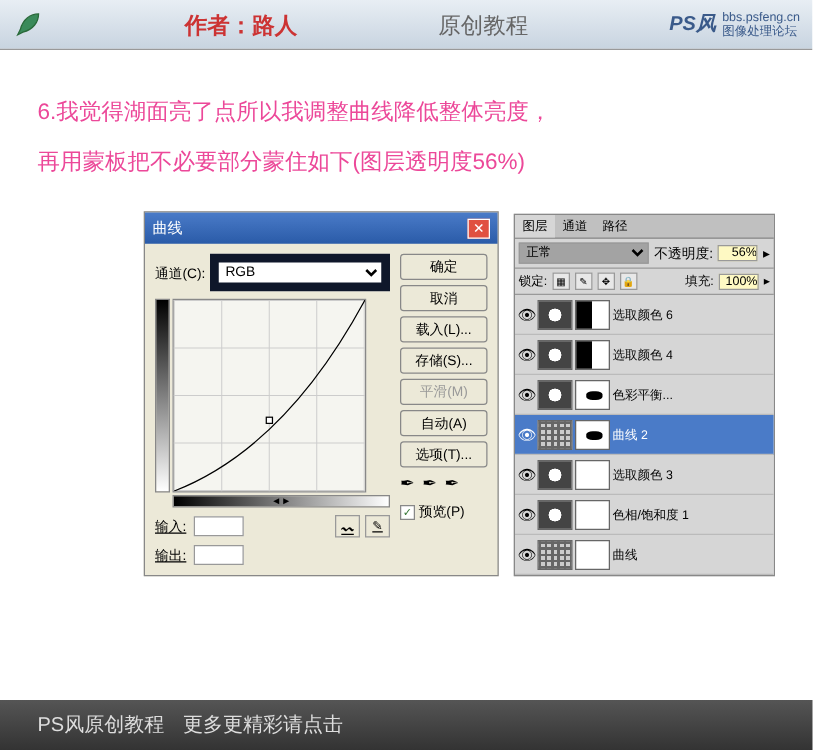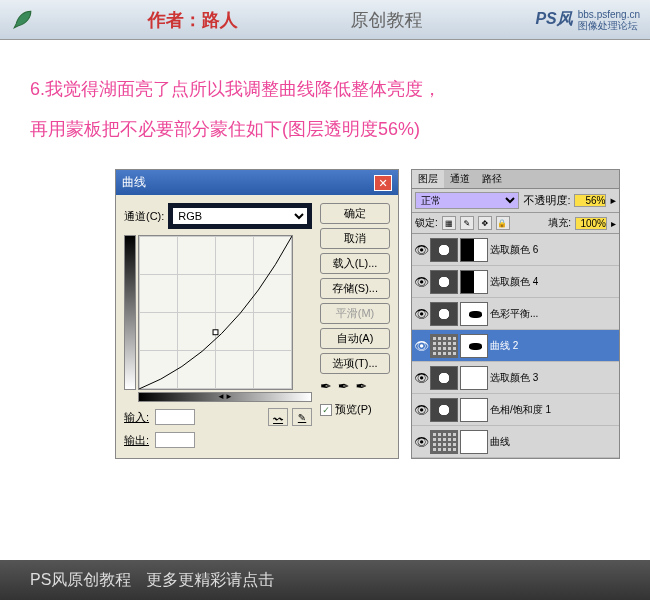--- a/index.html
+++ b/index.html
@@ -6,28 +6,28 @@
 body { width: 650px; height: 600px; background: #fff; overflow: hidden; }
 .header { height: 40px; background: linear-gradient(#e8eef4, #c8d4e0); border-bottom: 1px solid #999; display: flex; align-items: center; padding: 0 10px; justify-content: space-between; }
 .feather { width: 25px; height: 25px; }
 .author { color: #cc3333; font-size: 18px; font-weight: bold; }
 .tutorial-label { color: #666; font-size: 18px; font-family: Liberation Serif, serif; }
 .logo-area { display: flex; align-items: center; gap: 5px; }
 .logo-text { color: #3a5a8a; font-weight: bold; font-size: 16px; font-style: italic; }
 .logo-sub { font-size: 10px; color: #3a5a8a; line-height: 1.1; }
 .content { padding: 30px 30px 10px 30px; }
 .instruction { font-size: 18px; color: #ec4899; line-height: 2.2; margin-bottom: 20px; font-family: SimSun, serif; }
-.screenshot-area { display: flex; gap: 12px; margin-left: 85px; }
+.screenshot-area { display: flex; gap: 12px; margin-left: 85px; align-items: flex-end; }
 .curves-dialog { width: 310px; background: #ece9d8; border: 1px solid #888; }
 .curves-title { background: linear-gradient(#4a7bc8, #2a5ba8); color: #fff; padding: 4px 6px; font-size: 12px; display: flex; justify-content: space-between; align-items: center; }
 .close-x { background: #e05040; width: 18px; height: 16px; border: 1px solid #fff; color: #fff; font-size: 11px; text-align: center; line-height: 14px; }
 .curves-body { padding: 8px; display: flex; gap: 8px; }
 .curves-left { flex: 1; }
 .channel-row { display: flex; align-items: center; gap: 4px; font-size: 11px; margin-bottom: 6px; }
-.channel-select { flex: 1; border: 5px solid #0f172a; background: #fff; font-size: 11px; padding: 1px; }
+.channel-select { flex: 1; border: 7px solid #0f172a; background: #fff; font-size: 11px; padding: 1px; }
 .curve-area { display: flex; gap: 2px; }
 .vgrad { width: 12px; height: 155px; background: linear-gradient(#000, #fff); border: 1px solid #888; }
 .curve-grid { width: 155px; height: 155px; background: #f5f5f0; border: 1px solid #888; position: relative; }
 .curve-grid::before { content:""; position:absolute; inset:0; background-image: linear-gradient(#ccc 1px, transparent 1px), linear-gradient(90deg, #ccc 1px, transparent 1px); background-size: 38px 38px; }
 .curve-line { position:absolute; inset:0; }
 .hgrad-row { display: flex; gap: 2px; margin-top: 2px; }
 .hgrad-spacer { width: 12px; }
 .hgrad { flex: 1; height: 10px; background: linear-gradient(90deg, #000, #fff); border: 1px solid #888; position: relative; }
 .hgrad-arrows { position: absolute; left: 50%; top: -1px; transform: translateX(-50%); font-size: 8px; color: #000; }
 .io-row { font-size: 11px; display: flex; align-items: center; gap: 6px; margin-top: 6px; text-decoration: underline; }
@@ -39,22 +39,22 @@
 .curves-right { display: flex; flex-direction: column; gap: 4px; width: 70px; }
 .dlg-btn { border: 1px solid #888; background: #ece9d8; padding: 2px; font-size: 11px; border-radius: 3px; }
 .dlg-btn.disabled { color: #999; }
 .preview-row { display: flex; align-items: center; gap: 3px; font-size: 11px; margin-top: 4px; }
 .checkbox { width: 12px; height: 12px; border: 1px solid #888; background: #fff; display: inline-flex; align-items: center; justify-content: center; font-size: 9px; color: #3a7a3a; }
 .layers-panel { width: 228px; background: #d6d6d6; border: 1px solid #888; font-size: 11px; }
 .panel-tabs { display: flex; background: #c0c0c0; border-bottom: 1px solid #888; }
 .ptab { padding: 2px 6px; font-size: 10px; }
 .ptab.active { background: #d6d6d6; }
 .panel-top { display: flex; align-items: center; padding: 3px; gap: 4px; border-bottom: 1px solid #999; }
-.blend-select { flex: 1; border: 1px solid #999; background: #c4b5fd; font-size: 10px; padding: 1px; }
-.opacity-input { width: 32px; border: 1px solid #999; background: #fde047; font-size: 10px; text-align: right; }
+.blend-select { flex: 1; border: 1px solid #999; background: #a3a3a3; font-size: 10px; padding: 1px; }
+.opacity-input { width: 32px; border: 1px solid #999; background: #fef9c3; font-size: 10px; text-align: right; }
 .panel-lock { display: flex; align-items: center; padding: 3px; gap: 4px; border-bottom: 1px solid #999; font-size: 10px; }
 .lock-icons { display: flex; gap: 4px; }
 .lock-icon { width: 14px; height: 14px; border: 1px solid #999; background: #e8e8e8; font-size: 8px; display: flex; align-items: center; justify-content: center; }
 .layers-list { background: #d6d6d6; max-height: 260px; overflow: hidden; }
 .layer-row { display: flex; align-items: center; border-bottom: 1px solid #bbb; height: 32px; padding: 0 2px; gap: 2px; }
 .layer-row.selected { background: #4a7bc8; color: #fff; }
 .eye { width: 14px; font-size: 12px; text-align: center; }
 .thumb { width: 28px; height: 24px; border: 1px solid #666; background: #222; flex-shrink: 0; }
 .thumb.adj { background: radial-gradient(circle, #fff 30%, #444 31%, #444 100%); }
 .thumb.grid { background: repeating-linear-gradient(0deg, #666 0 2px, transparent 2px 5px), repeating-linear-gradient(90deg, #666 0 2px, transparent 2px 5px), #ccc; }

